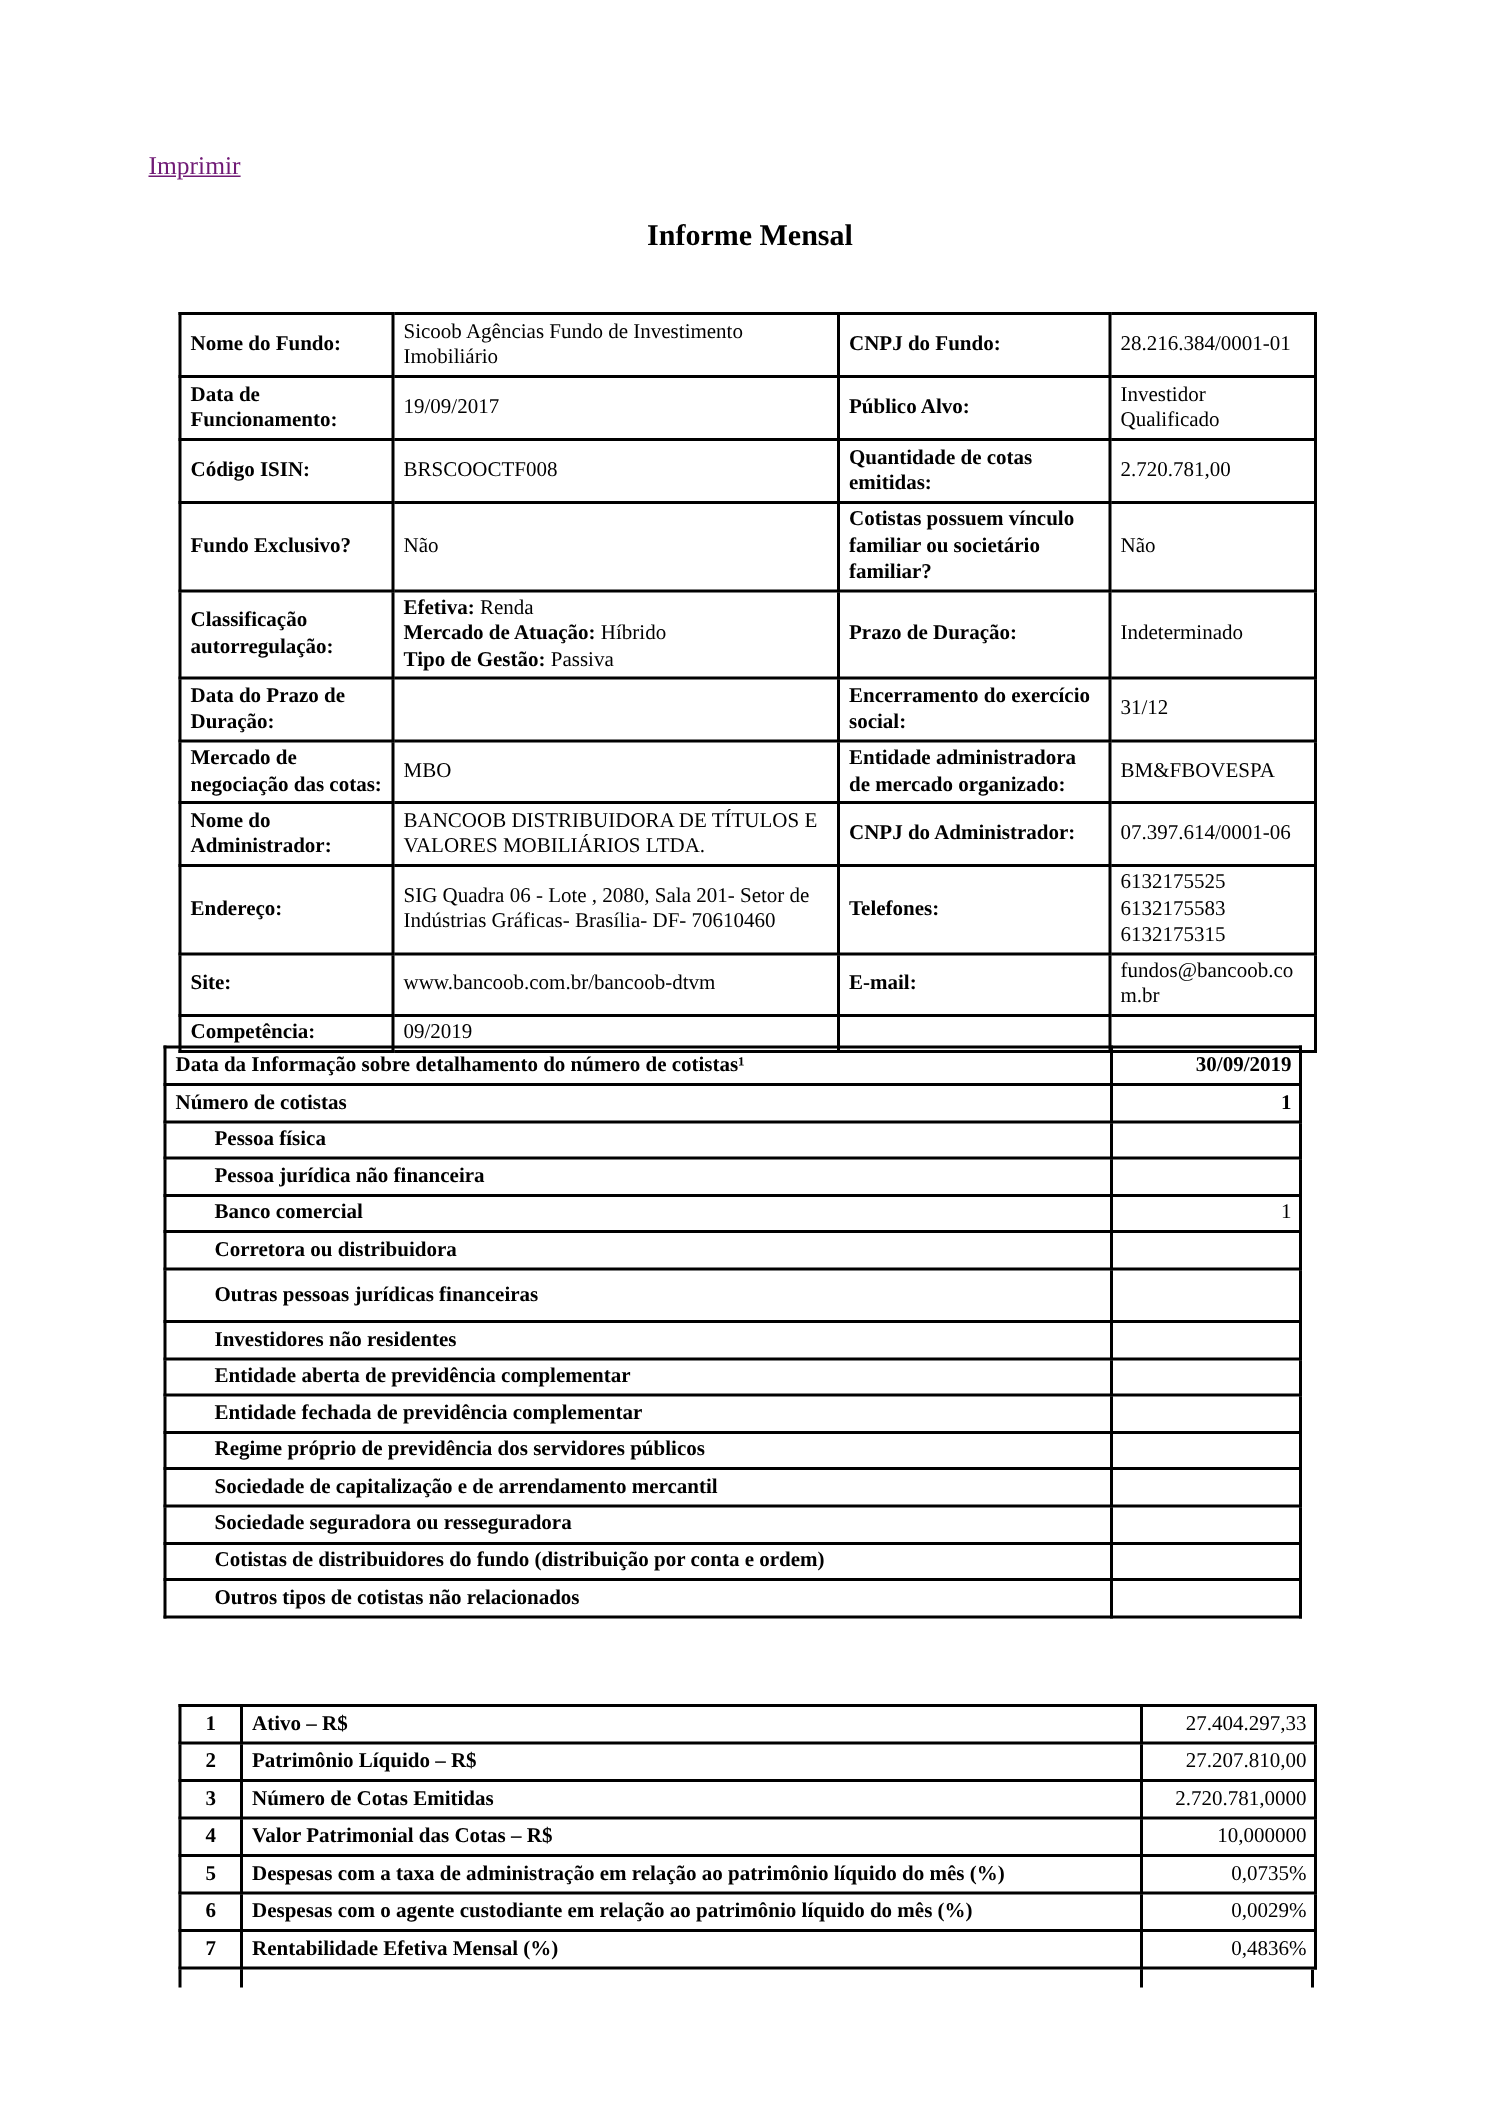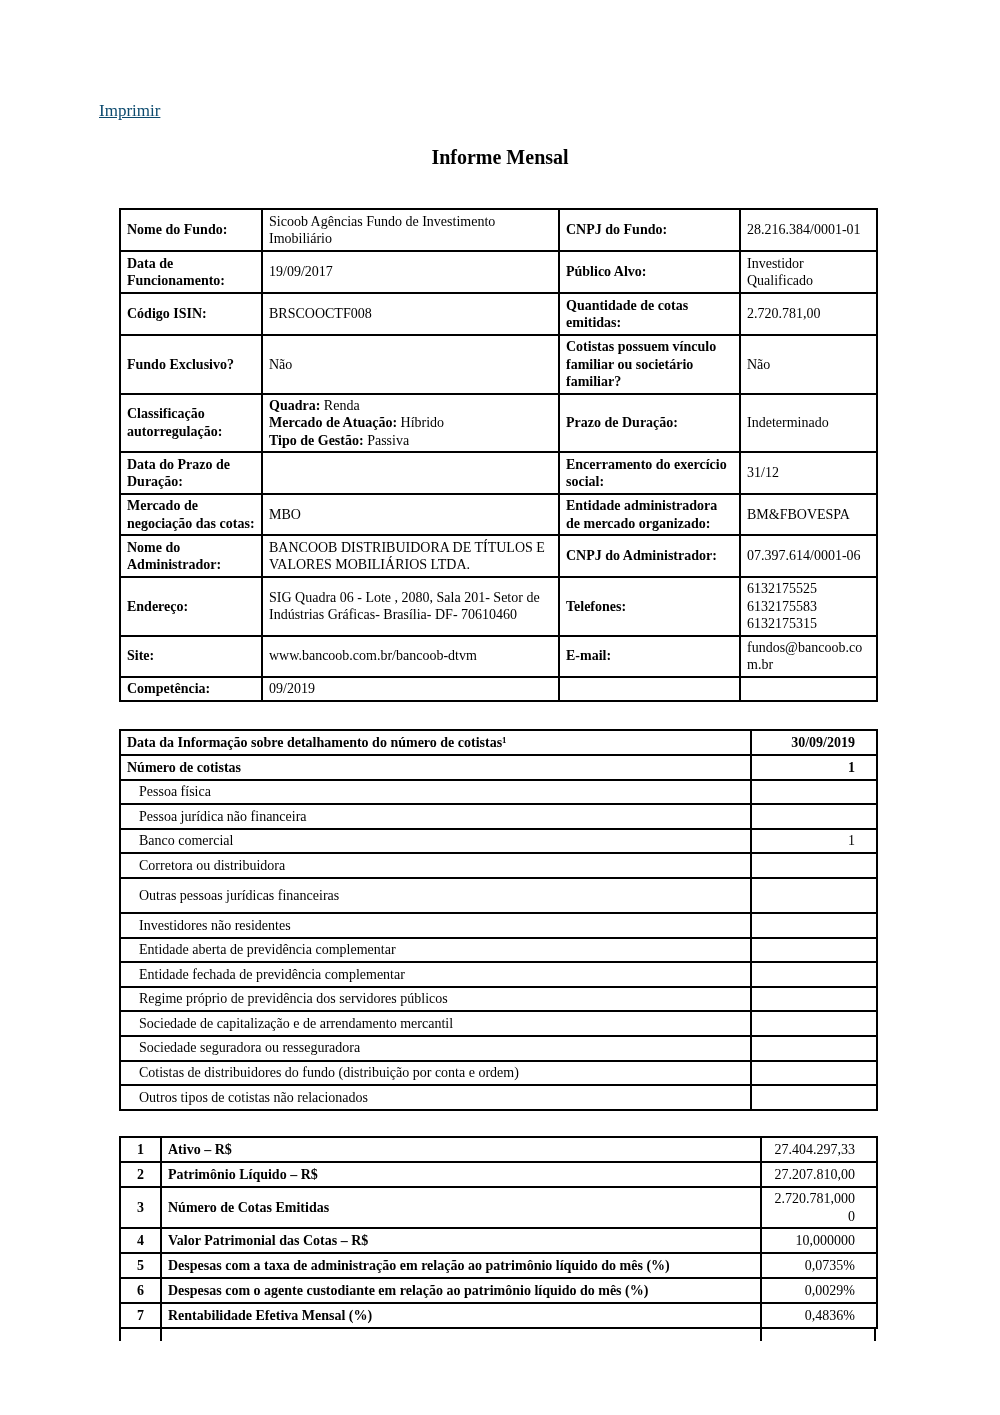--- a/index.html
+++ b/index.html
@@ -5,43 +5,43 @@
   html, body { margin: 0; padding: 0; background: #ffffff; }
   body {
     width: 1000px; height: 1415px;
     font-family: "Liberation Serif", "DejaVu Serif", serif;
     color: #000000;
   }
   .page { position: relative; width: 1000px; height: 1415px; overflow: hidden; }
 
   .print-link {
     position: absolute; left: 99px; top: 101px;
-    font-size: 17px; color: #0c4a6e; text-decoration: underline; cursor: pointer;
+    font-size: 17px; color: #701a75; text-decoration: underline; cursor: pointer;
   }
   .page-title {
     position: absolute; left: 0; top: 146px; width: 1000px;
     text-align: center; font-size: 20px; font-weight: bold; margin: 0;
   }
 
   table { border-collapse: collapse; table-layout: fixed; width: 757px; }
   td {
     border: 2px solid #000000;
     padding: 2px 6px;
     font-size: 14px; line-height: 1.25;
     vertical-align: middle; overflow: hidden;
     word-wrap: break-word;
   }
   .t1 { position: absolute; left: 119px; top: 208px; }
-  .t2 { position: absolute; left: 119px; top: 697px; margin-top: 32px; }
+  .t2 { position: absolute; left: 109px; top: 697px; }
   .t3wrap { position: absolute; left: 119px; top: 1136px; }
 
   .lbl { font-weight: bold; }
   .val { font-weight: normal; }
-  .cat { font-weight: normal; padding-left: 18px; }
-  .num-val { text-align: right; padding-right: 21px; font-weight: normal; }
+  .cat { font-weight: bold; padding-left: 32px; }
+  .num-val { text-align: right; padding-right: 5px; font-weight: normal; }
   .bold { font-weight: bold; }
   .rownum { text-align: center; font-weight: bold; }
   .kv .k { font-weight: bold; }
 
   .partial-row {
     position: relative; width: 757px; height: 12px;
     border-left: 2px solid #000; border-right: 2px solid #000;
     box-sizing: border-box;
   }
   .psep { position: absolute; top: 0; bottom: 0; width: 2px; background: #000; }
@@ -83,21 +83,21 @@
     </tr>
     <tr style="height:55px">
       <td class="lbl">Fundo Exclusivo?</td>
       <td class="val">Não</td>
       <td class="lbl">Cotistas possuem vínculo familiar ou societário familiar?</td>
       <td class="val">Não</td>
     </tr>
     <tr style="height:54px">
       <td class="lbl">Classificação autorregulação:</td>
       <td class="val">
-        <div class="kv"><span class="k">Quadra:</span> <span class="v">Renda</span></div>
+        <div class="kv"><span class="k">Efetiva:</span> <span class="v">Renda</span></div>
         <div class="kv"><span class="k">Mercado de Atuação:</span> <span class="v">Híbrido</span></div>
         <div class="kv"><span class="k">Tipo de Gestão:</span> <span class="v">Passiva</span></div>
       </td>
       <td class="lbl">Prazo de Duração:</td>
       <td class="val">Indeterminado</td>
     </tr>
     <tr style="height:42px">
       <td class="lbl">Data do Prazo de Duração:</td>
       <td class="val"></td>
       <td class="lbl">Encerramento do exercício social:</td>

